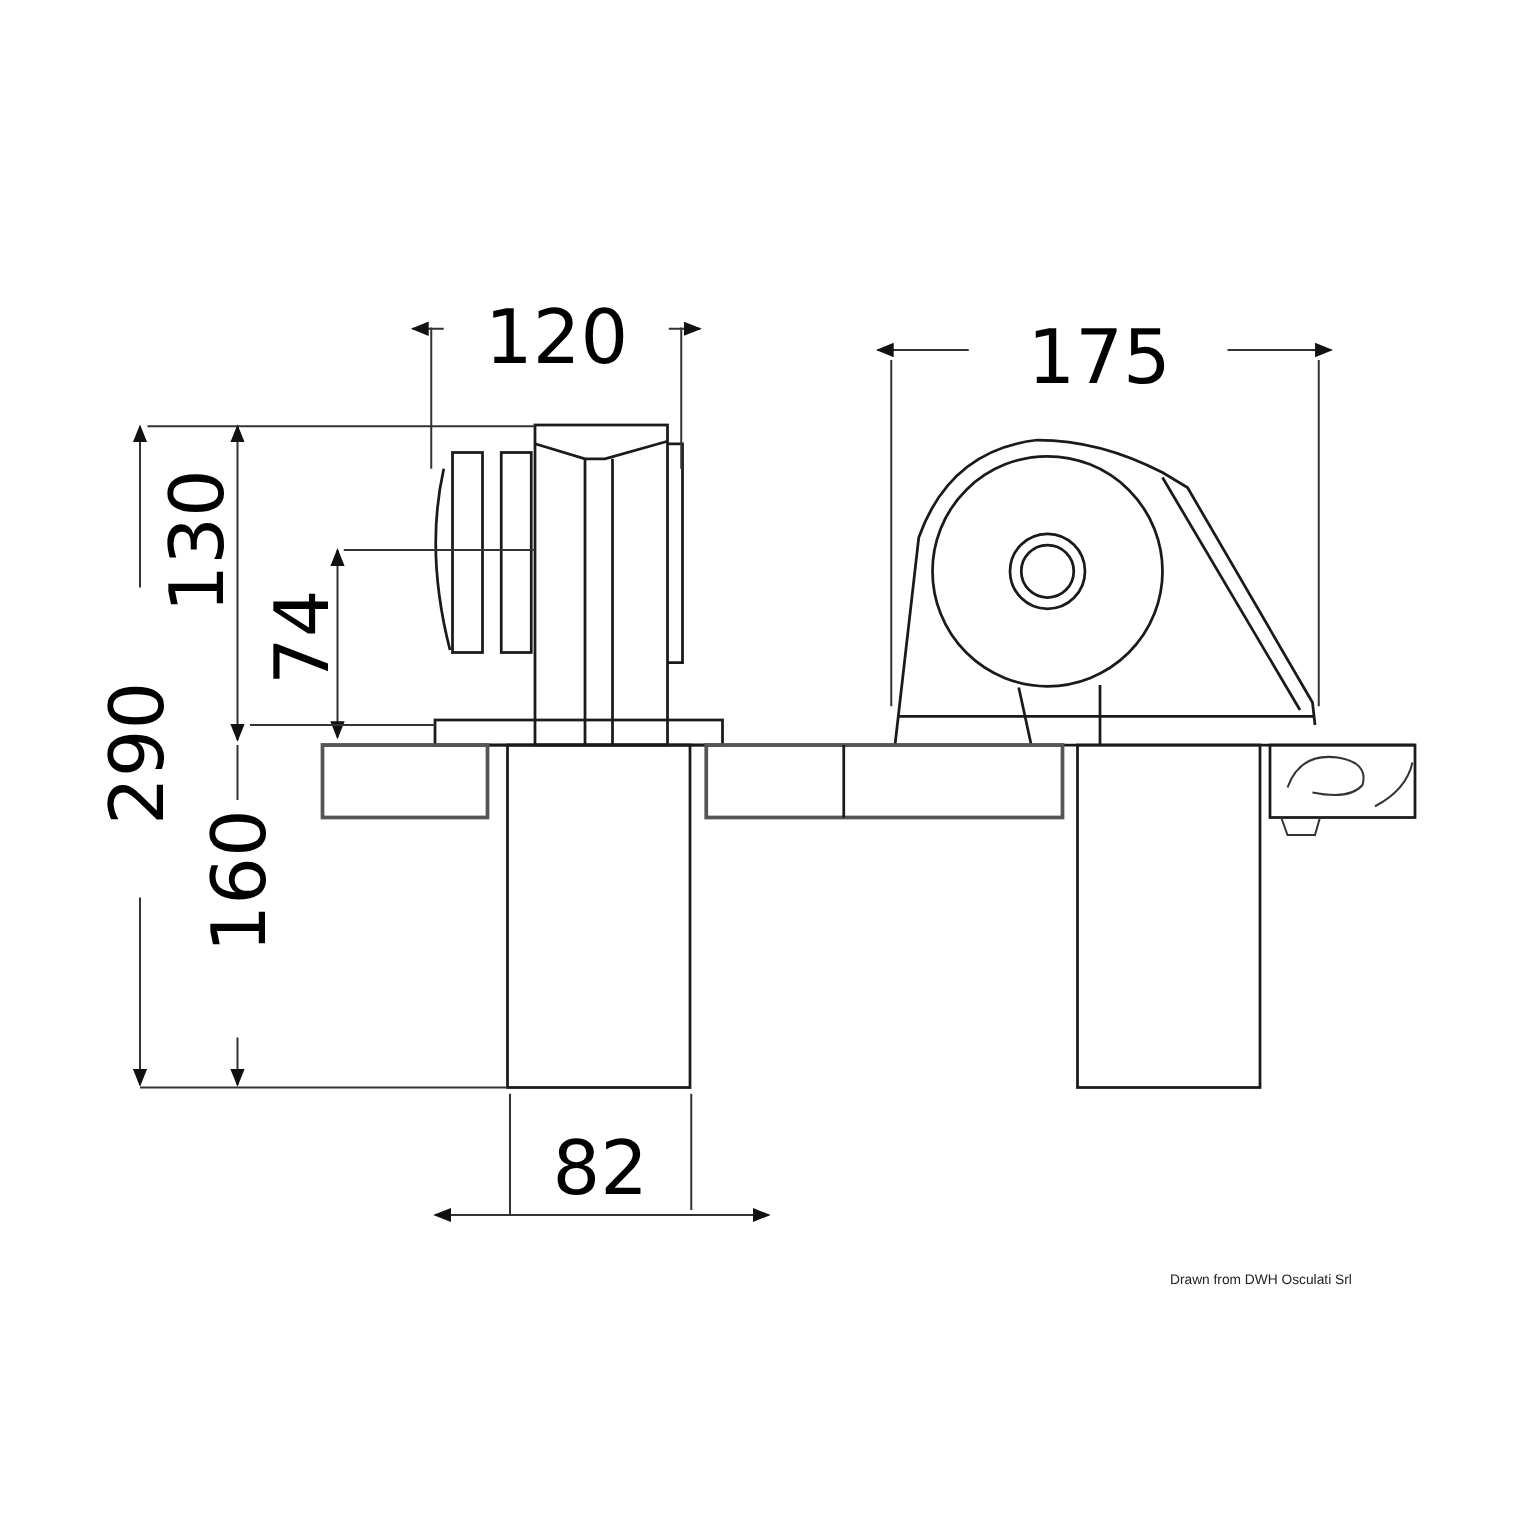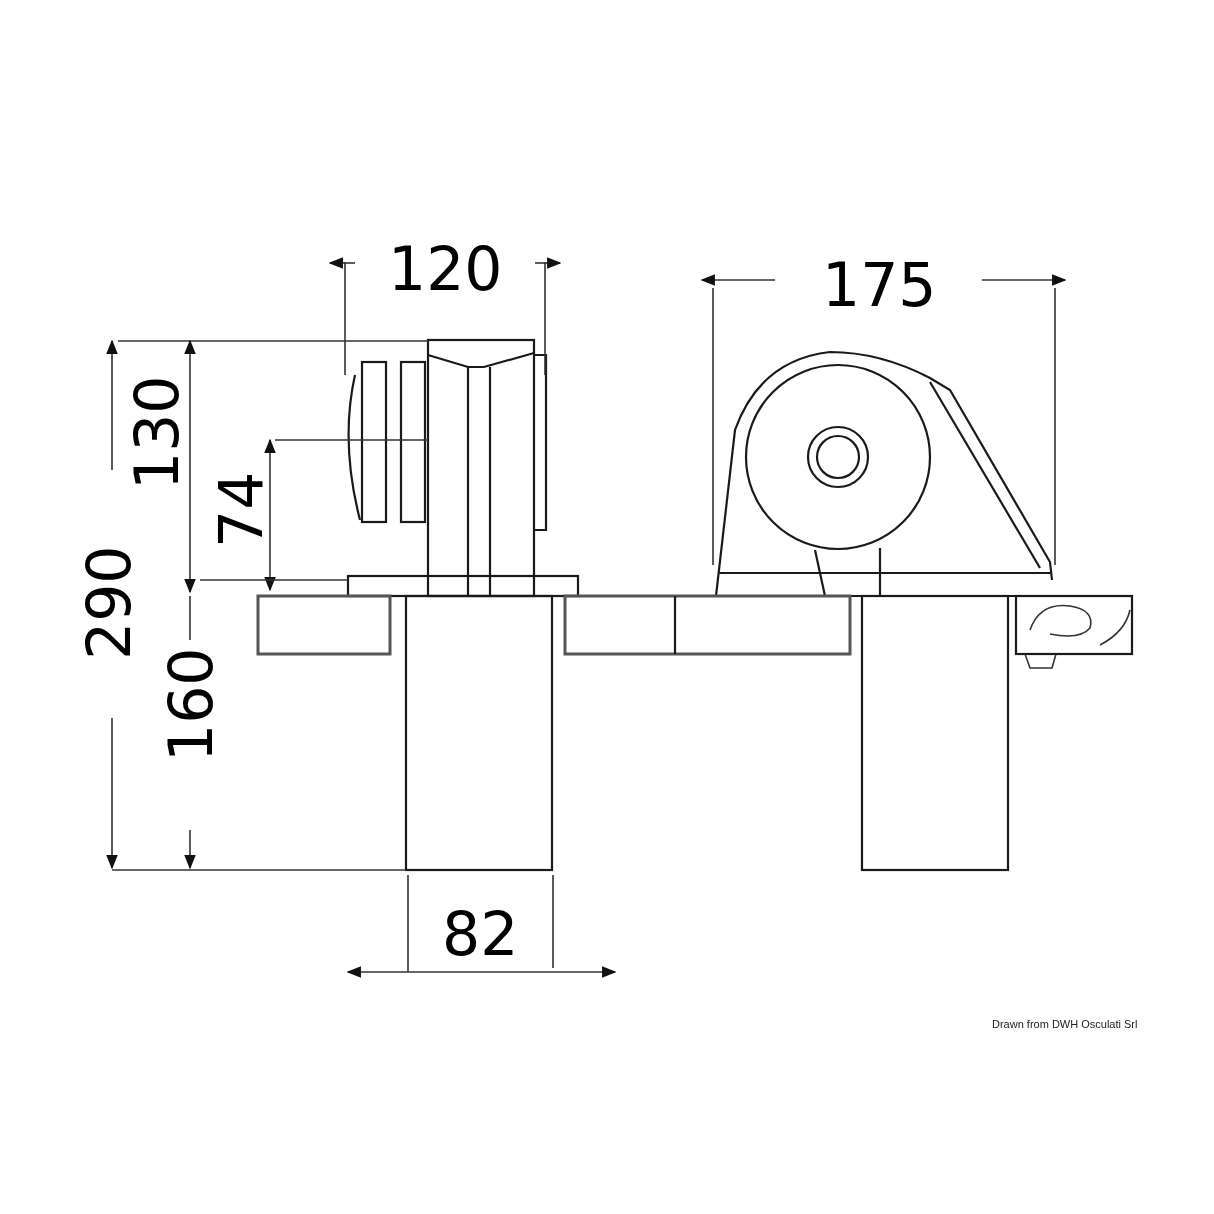--- a/index.html
+++ b/index.html
@@ -2,21 +2,21 @@
 <html><head>
 <meta charset="utf-8">
 <style>
   html, body { margin: 0; padding: 0; background: #ffffff; }
   body { width: 1214px; height: 1214px; position: relative; overflow: hidden; font-family: "DejaVu Sans", sans-serif; }
   #drawing { position: absolute; left: 0; top: 0; width: 1214px; height: 1214px; }
   .ln { stroke: #1a1a1a; stroke-width: 2.2; fill: none; }
   .ln-thin { stroke: #333; stroke-width: 1.6; fill: none; }
   .ln-grey { stroke: #555; stroke-width: 3; fill: none; }
   .dim-text { font-family: "DejaVu Sans", sans-serif; font-size: 60px; fill: #000; }
-  .credit { position: absolute; left: 992px; top: 1018px; font-family: "Liberation Sans", sans-serif; font-size: 11px; color: #222; }
+  .credit { position: absolute; left: 936px; top: 1018px; font-family: "Liberation Sans", sans-serif; font-size: 11px; color: #222; }
 </style>
 </head>
 <body>
 
 <svg id="drawing" viewBox="0 0 1214 1214" xmlns="http://www.w3.org/2000/svg">
   <defs>
     <marker id="arr" viewBox="0 0 10 10" refX="9" refY="5" markerWidth="9" markerHeight="9" orient="auto-start-reverse">
       <path d="M0,1 L10,5 L0,9 z" fill="#111"></path>
     </marker>
   </defs>

